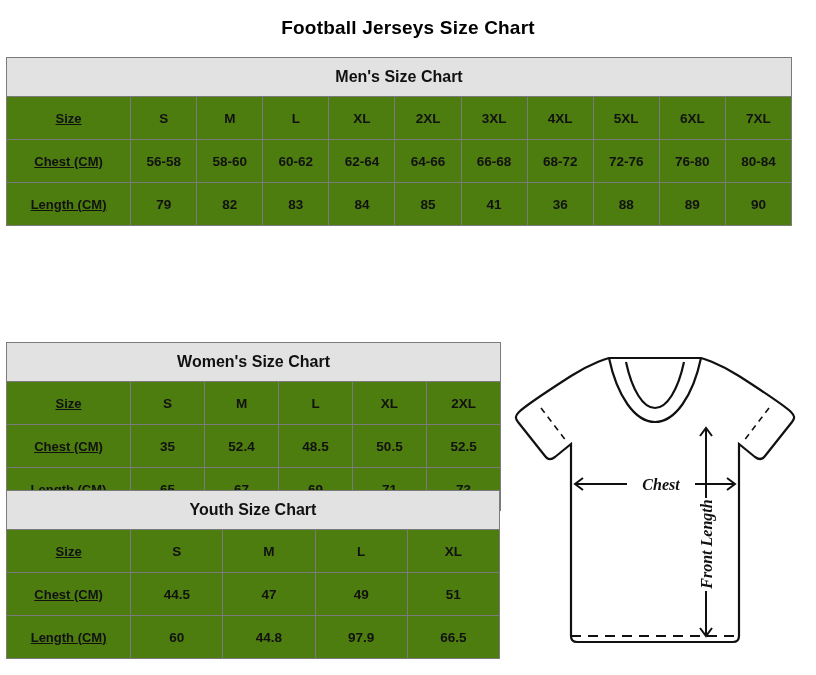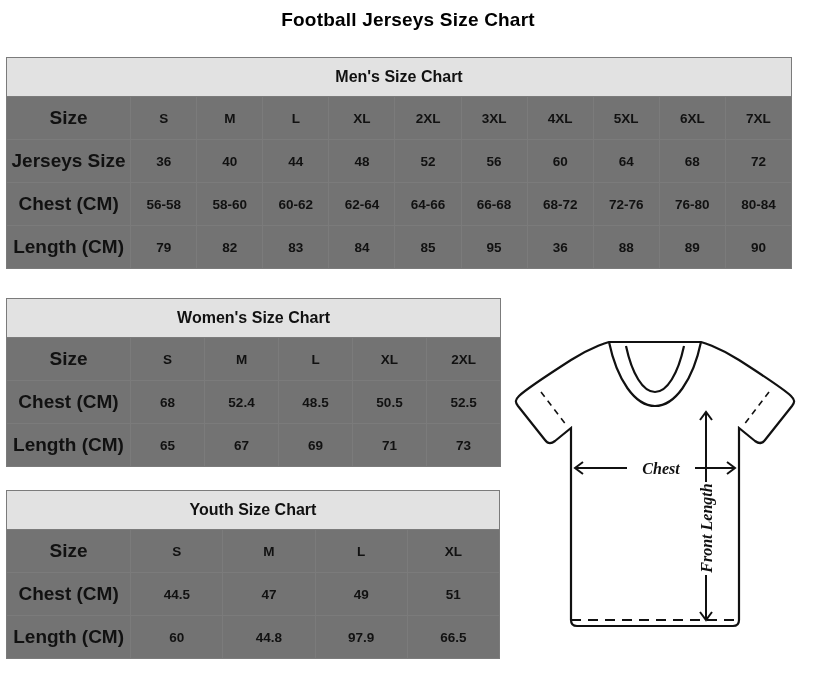--- a/index.html
+++ b/index.html
@@ -14,82 +14,83 @@
     color: #111111;
     position: relative;
     overflow: hidden;
   }
 
   .page-title {
     text-align: center;
     font-size: 19px;
     font-weight: bold;
     color: #000000;
-    margin: 0;
+    margin: 8px;
     padding: 9px 0 0 0;
     letter-spacing: 0.2px;
   }
 
   .chart-table {
     border-collapse: collapse;
     table-layout: fixed;
-    background: #737373;
+    background: #4d7c0f;
   }
   .chart-table td, .chart-table th {
     border: 1px solid #7b7b7b;
     text-align: center;
     vertical-align: middle;
     font-size: 13.5px;
     font-weight: bold;
     color: #111111;
     padding: 0;
     height: 42px;
   }
   .chart-table .caption-cell {
     background: #e2e2e2;
     font-size: 16px;
     font-weight: bold;
     height: 38px;
   }
   .chart-table .row-head {
-    font-size: 19px;
+    font-size: 13px;
+    text-decoration: underline;
   }
 
   
   #mens-wrap {
     position: absolute;
     left: 6px;
     top: 57px;
     width: 786px;
   }
   #mens-wrap .chart-table { width: 786px; }
 
   
   #womens-wrap {
     position: absolute;
     left: 6px;
     top: 298px;
     width: 494px;
   }
-  #womens-wrap .chart-table { width: 494px; }
+  #womens-wrap .chart-table { width: 494px; margin-top: 44px; }
 
   
   #youth-wrap {
     position: absolute;
     left: 6px;
     top: 490px;
     width: 494px;
   }
   #youth-wrap .chart-table { width: 494px; }
 
   
   #jersey-wrap {
     position: absolute;
     left: 505px;
-    top: 320px;
+    top: 336px;
     width: 300px;
     height: 330px;
   }
   #jersey-wrap svg { display: block; }
 
   .chest-label, .length-label {
     font-family: "Liberation Serif", serif;
     font-style: italic;
     font-weight: bold;
     font-size: 16px;
@@ -127,53 +128,40 @@
         <td>L</td>
         <td>XL</td>
         <td>2XL</td>
         <td>3XL</td>
         <td>4XL</td>
         <td>5XL</td>
         <td>6XL</td>
         <td>7XL</td>
       </tr>
       <tr>
-        <td class="row-head">Jerseys Size</td>
-        <td>36</td>
-        <td>40</td>
-        <td>44</td>
-        <td>48</td>
-        <td>52</td>
-        <td>56</td>
-        <td>60</td>
-        <td>64</td>
-        <td>68</td>
-        <td>72</td>
-      </tr>
-      <tr>
         <td class="row-head">Chest (CM)</td>
         <td>56-58</td>
         <td>58-60</td>
         <td>60-62</td>
         <td>62-64</td>
         <td>64-66</td>
         <td>66-68</td>
         <td>68-72</td>
         <td>72-76</td>
         <td>76-80</td>
         <td>80-84</td>
       </tr>
       <tr>
         <td class="row-head">Length (CM)</td>
         <td>79</td>
         <td>82</td>
         <td>83</td>
         <td>84</td>
         <td>85</td>
-        <td>95</td>
+        <td>41</td>
         <td>36</td>
         <td>88</td>
         <td>89</td>
         <td>90</td>
       </tr>
     </tbody>
   </table>
 </div>
 
 <div id="womens-wrap">
@@ -193,21 +181,21 @@
       <tr>
         <td class="row-head">Size</td>
         <td>S</td>
         <td>M</td>
         <td>L</td>
         <td>XL</td>
         <td>2XL</td>
       </tr>
       <tr>
         <td class="row-head">Chest (CM)</td>
-        <td>68</td>
+        <td>35</td>
         <td>52.4</td>
         <td>48.5</td>
         <td>50.5</td>
         <td>52.5</td>
       </tr>
       <tr>
         <td class="row-head">Length (CM)</td>
         <td>65</td>
         <td>67</td>
         <td>69</td>

